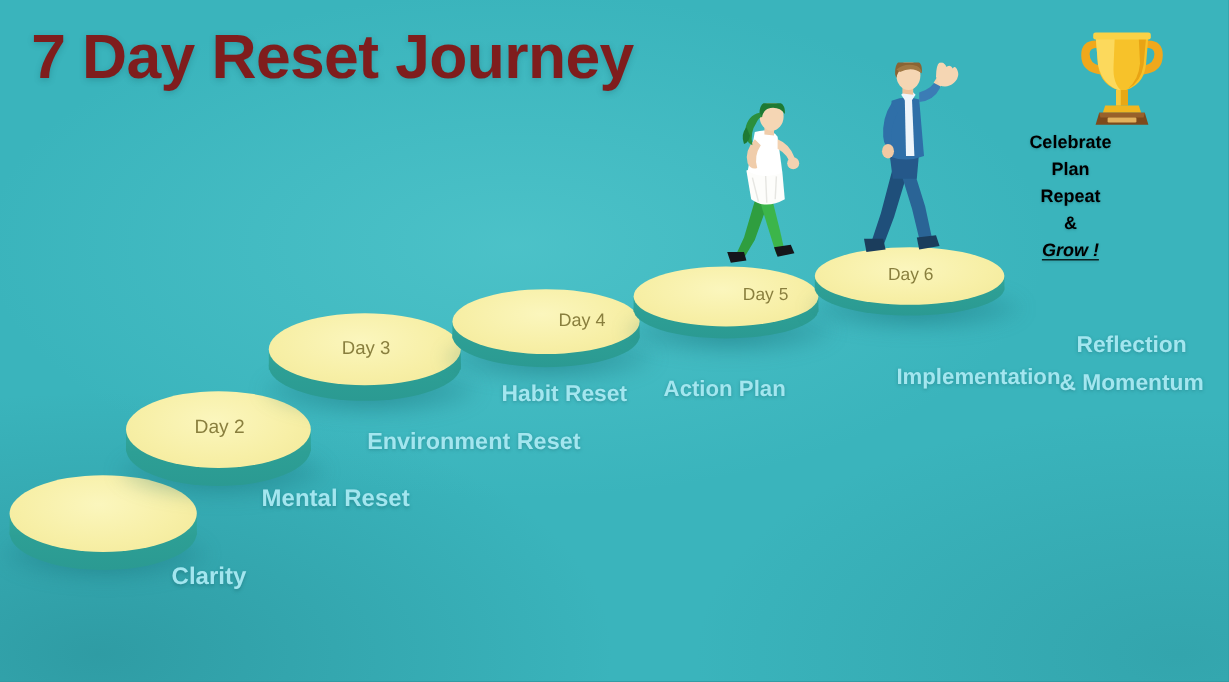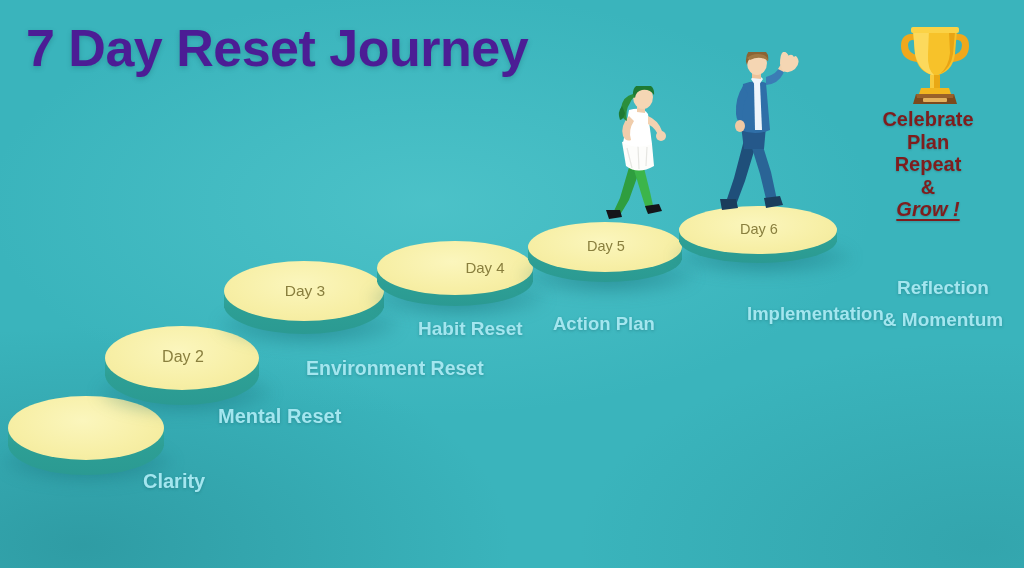--- a/index.html
+++ b/index.html
@@ -28,21 +28,21 @@
     pointer-events: none;
   }
 
   
   #title {
     position: absolute;
     left: 26px;
     top: 18px;
     font-size: 52px;
     font-weight: bold;
-    color: #4c1d95;
+    color: #7f1d1d;
     letter-spacing: -0.5px;
     white-space: nowrap;
     text-shadow: 0 2px 5px rgba(20,90,95,0.30);
     font-stretch: condensed;
   }
 
   
   .step {
     position: absolute;
   }
@@ -95,27 +95,27 @@
   
   #trophy {
     position: absolute;
     left: 893px;
     top: 18px;
     width: 84px;
     height: 88px;
   }
   #mantra {
     position: absolute;
-    left: 868px;
+    left: 832px;
     top: 108px;
     width: 120px;
     text-align: center;
-    color: #7f1d1d;
+    color: #000000;
     font-weight: bold;
-    font-size: 20px;
+    font-size: 15px;
     line-height: 22.5px;
     text-shadow: 0 1px 2px rgba(20,90,95,0.35);
   }
   #mantra .u { text-decoration: underline; text-underline-offset: 3px; font-style: italic; }
 
   #reflection {
     position: absolute;
     left: 868px;
     top: 228px;
     width: 150px;
@@ -174,21 +174,21 @@
     <div class="top" style="width:156px; height:54px;"></div>
     <div class="daylabel" style="top:18px; font-size:15px;padding-left:29px;">Day 4</div>
   </div>
   <div class="caption" style="left:418px; top:318px; font-size:19px;">Habit Reset</div>
 
   <div class="step" style="left:528px; top:222px; width:156px; height:68px;">
     <div class="shadow" style="left:-8px; top:34px; width:176px; height:40px;"></div>
     <div class="side" style="top:12px; width:154px; height:48px;"></div>
     <div class="sideband" style="top:26px; width:154px; height:12px;"></div>
     <div class="top" style="width:154px; height:50px;"></div>
-    <div class="daylabel" style="top:16px; font-size:14.5px;">Day 5</div>
+    <div class="daylabel" style="top:16px; font-size:14.5px;margin-left:32px;">Day 5</div>
   </div>
   <div class="caption" style="left:553px; top:313px; font-size:18.5px;">Action Plan</div>
 
   <div class="step" style="left:679px; top:206px; width:160px; height:64px;">
     <div class="shadow" style="left:-6px; top:32px; width:180px; height:38px;"></div>
     <div class="side" style="top:11px; width:158px; height:46px;"></div>
     <div class="sideband" style="top:24px; width:158px; height:12px;"></div>
     <div class="top" style="width:158px; height:48px;"></div>
     <div class="daylabel" style="top:15px; font-size:14.5px;">Day 6</div>
   </div>

